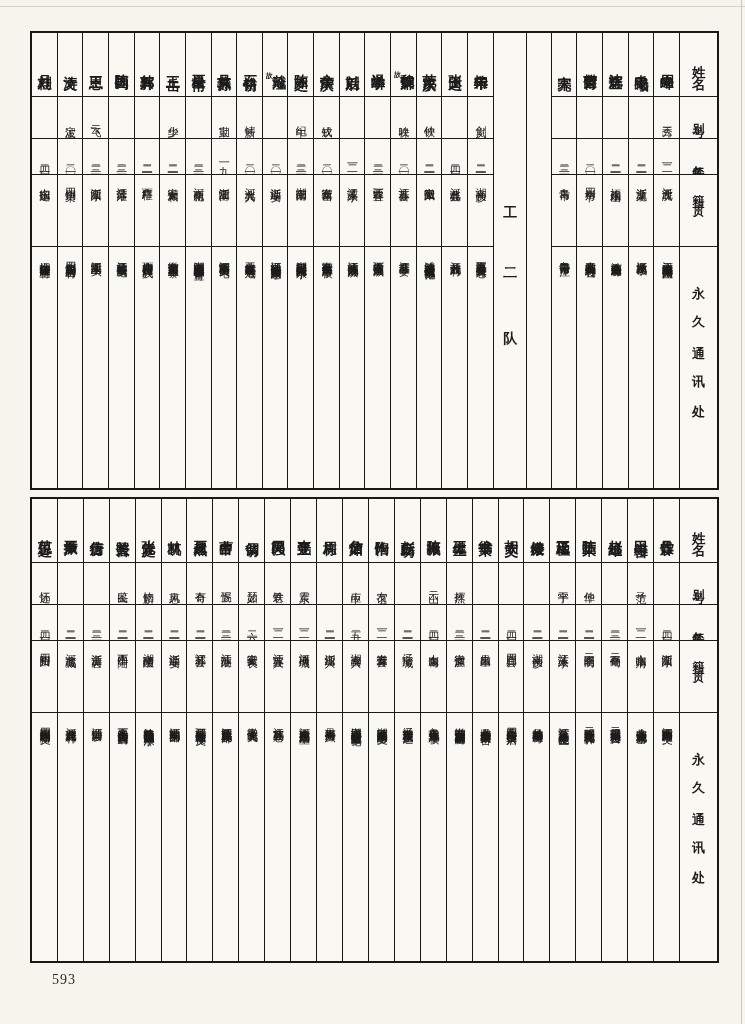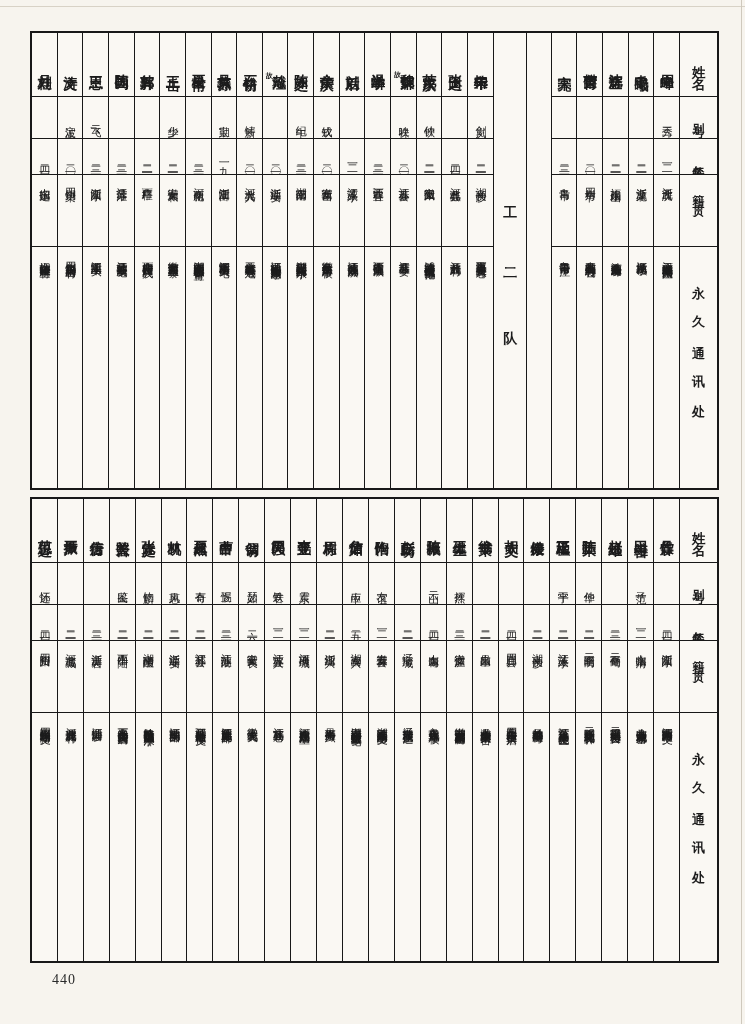--- a/index.html
+++ b/index.html
@@ -929,13 +929,13 @@
       </div>
       <div class="cell origin-cell cell-sep">
         <span class="v origin-text">四川资阳</span>
       </div>
       <div class="cell address-cell">
         <span class="v address-text">四川资阳保和场裕昌隆交</span>
       </div>
     </div>
   </div>
 
-<div class="page-number">440</div>
+<div class="page-number">593</div>
 
 </body></html>

